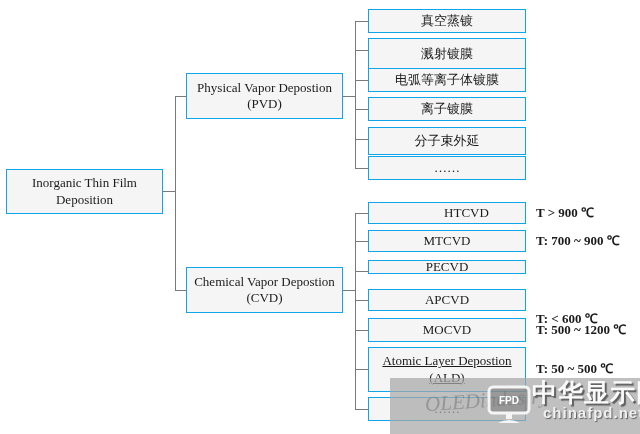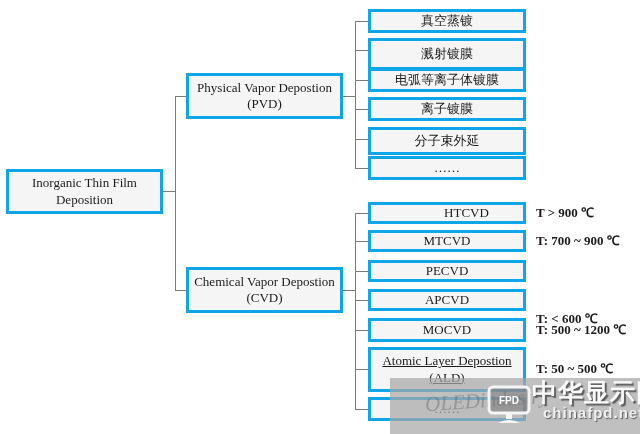--- a/index.html
+++ b/index.html
@@ -14,21 +14,21 @@
     overflow: hidden;
   }
   
   .hline, .vline { position: absolute; background: #7a7a7a; }
   .hline { height: 1px; }
   .vline { width: 1px; }
   
   .node {
     position: absolute;
     background: #f5f5f5;
-    border: 3px solid #0ea5e9;
+    border: 1px solid #0ea5e9;
     display: flex;
     flex-direction: column;
     align-items: center;
     justify-content: center;
     text-align: center;
     font-size: 13px;
     line-height: 1.25;
   }
   .node .ln { display: block; white-space: nowrap; }
   .root-box   { left: 6px;   top: 169px; width: 157px; height: 45px; }
@@ -147,21 +147,21 @@
   <div class="node leaf" style="top:156px; height:24px;">
       <span class="ln">……</span>
     </div>
 
   <div class="node leaf" style="top:202px; height:22px;padding-left:39px;">
       <span class="ln">HTCVD</span>
     </div>
   <div class="node leaf" style="top:230px; height:22px;">
       <span class="ln">MTCVD</span>
     </div>
-  <div class="node leaf" style="top:260px; height:22px;">
+  <div class="node leaf" style="top:260px; height:14px;">
       <span class="ln">PECVD</span>
     </div>
   <div class="node leaf" style="top:289px; height:22px;">
       <span class="ln">APCVD</span>
     </div>
   <div class="node leaf" style="top:318px; height:24px;">
       <span class="ln">MOCVD</span>
     </div>
   <div class="node leaf underline" style="top:347px; height:45px;">
     <span class="ln">Atomic Layer Depostion</span>

